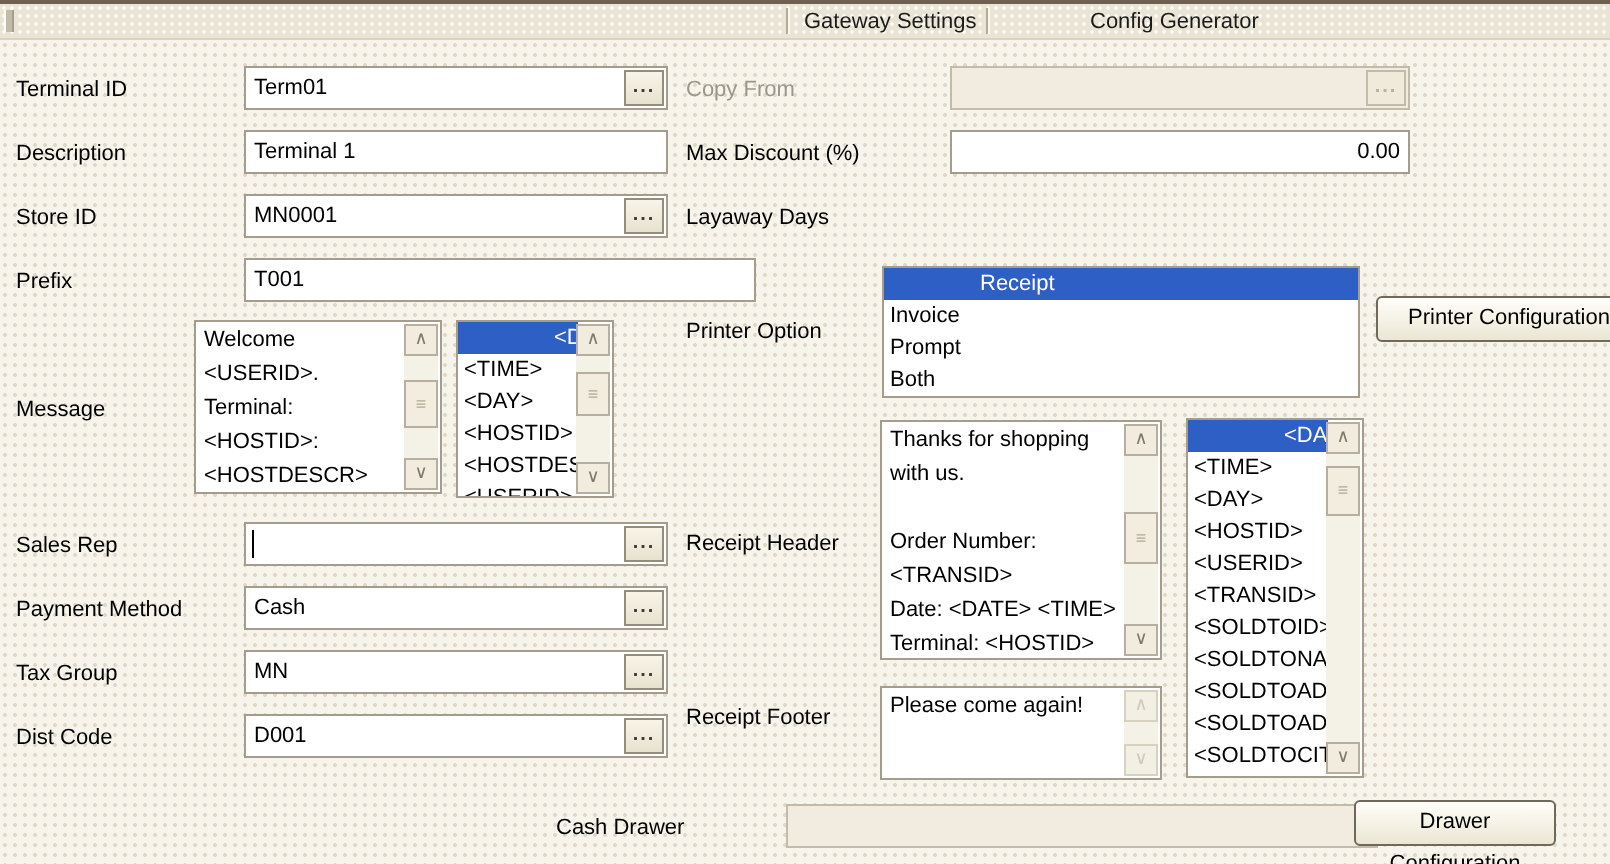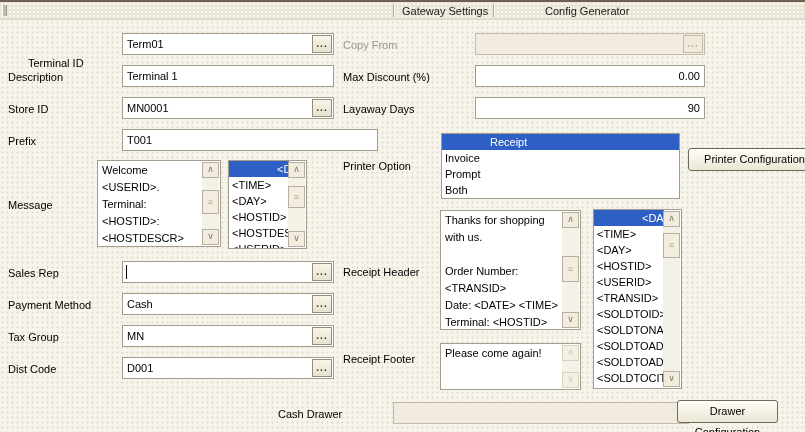--- a/index.html
+++ b/index.html
@@ -68,21 +68,21 @@
 <div class="win">
 
   <div class="toolbar">
     <div class="grip"></div>
     <div class="tb-sep" style="left:393px;"></div>
     <div class="tb-item" style="left:396px;">Gateway Settings</div>
     <div class="tb-sep" style="left:493px;"></div>
     <div class="tb-item" style="left:496px;margin-left:43px;">Config Generator</div>
   </div>
 
-  <div class="lbl" style="left:8px;top:56px;margin-left:20px;">Terminal ID</div>
+  <div class="lbl" style="left:8px;top:38px;">Terminal ID</div>
   <div class="fld has-btn" style="left:97px;top:33px;width:212px;">
     <span class="v">Term01</span>
     <span class="browse">
         <span class="dots">...</span>
       </span>
   </div>
 
   <div class="lbl" style="left:8px;top:70px;">Description</div>
   <div class="fld" style="left:97px;top:65px;width:212px;">
     <span class="v">Terminal 1</span>
@@ -170,23 +170,20 @@
         <span class="dots">...</span>
       </span>
   </div>
 
   <div class="lbl" style="left:343px;top:70px;">Max Discount (%)</div>
   <div class="fld num" style="left:450px;top:65px;width:230px;">
     <span class="v">0.00</span>
   </div>
 
   <div class="lbl" style="left:343px;top:102px;">Layaway Days</div>
-  <div class="fld num" style="left:450px;top:97px;width:230px;">
-    <span class="v">90</span>
-  </div>
 
   <div class="lbl" style="left:343px;top:159px;">Printer Option</div>
   <div class="lbox" style="left:441px;top:133px;width:239px;height:66px;">
     <div class="items">
       <div class="item selected">Receipt</div>
       <div class="item">Invoice</div>
       <div class="item">Prompt</div>
       <div class="item">Both</div>
     </div>
   </div>

